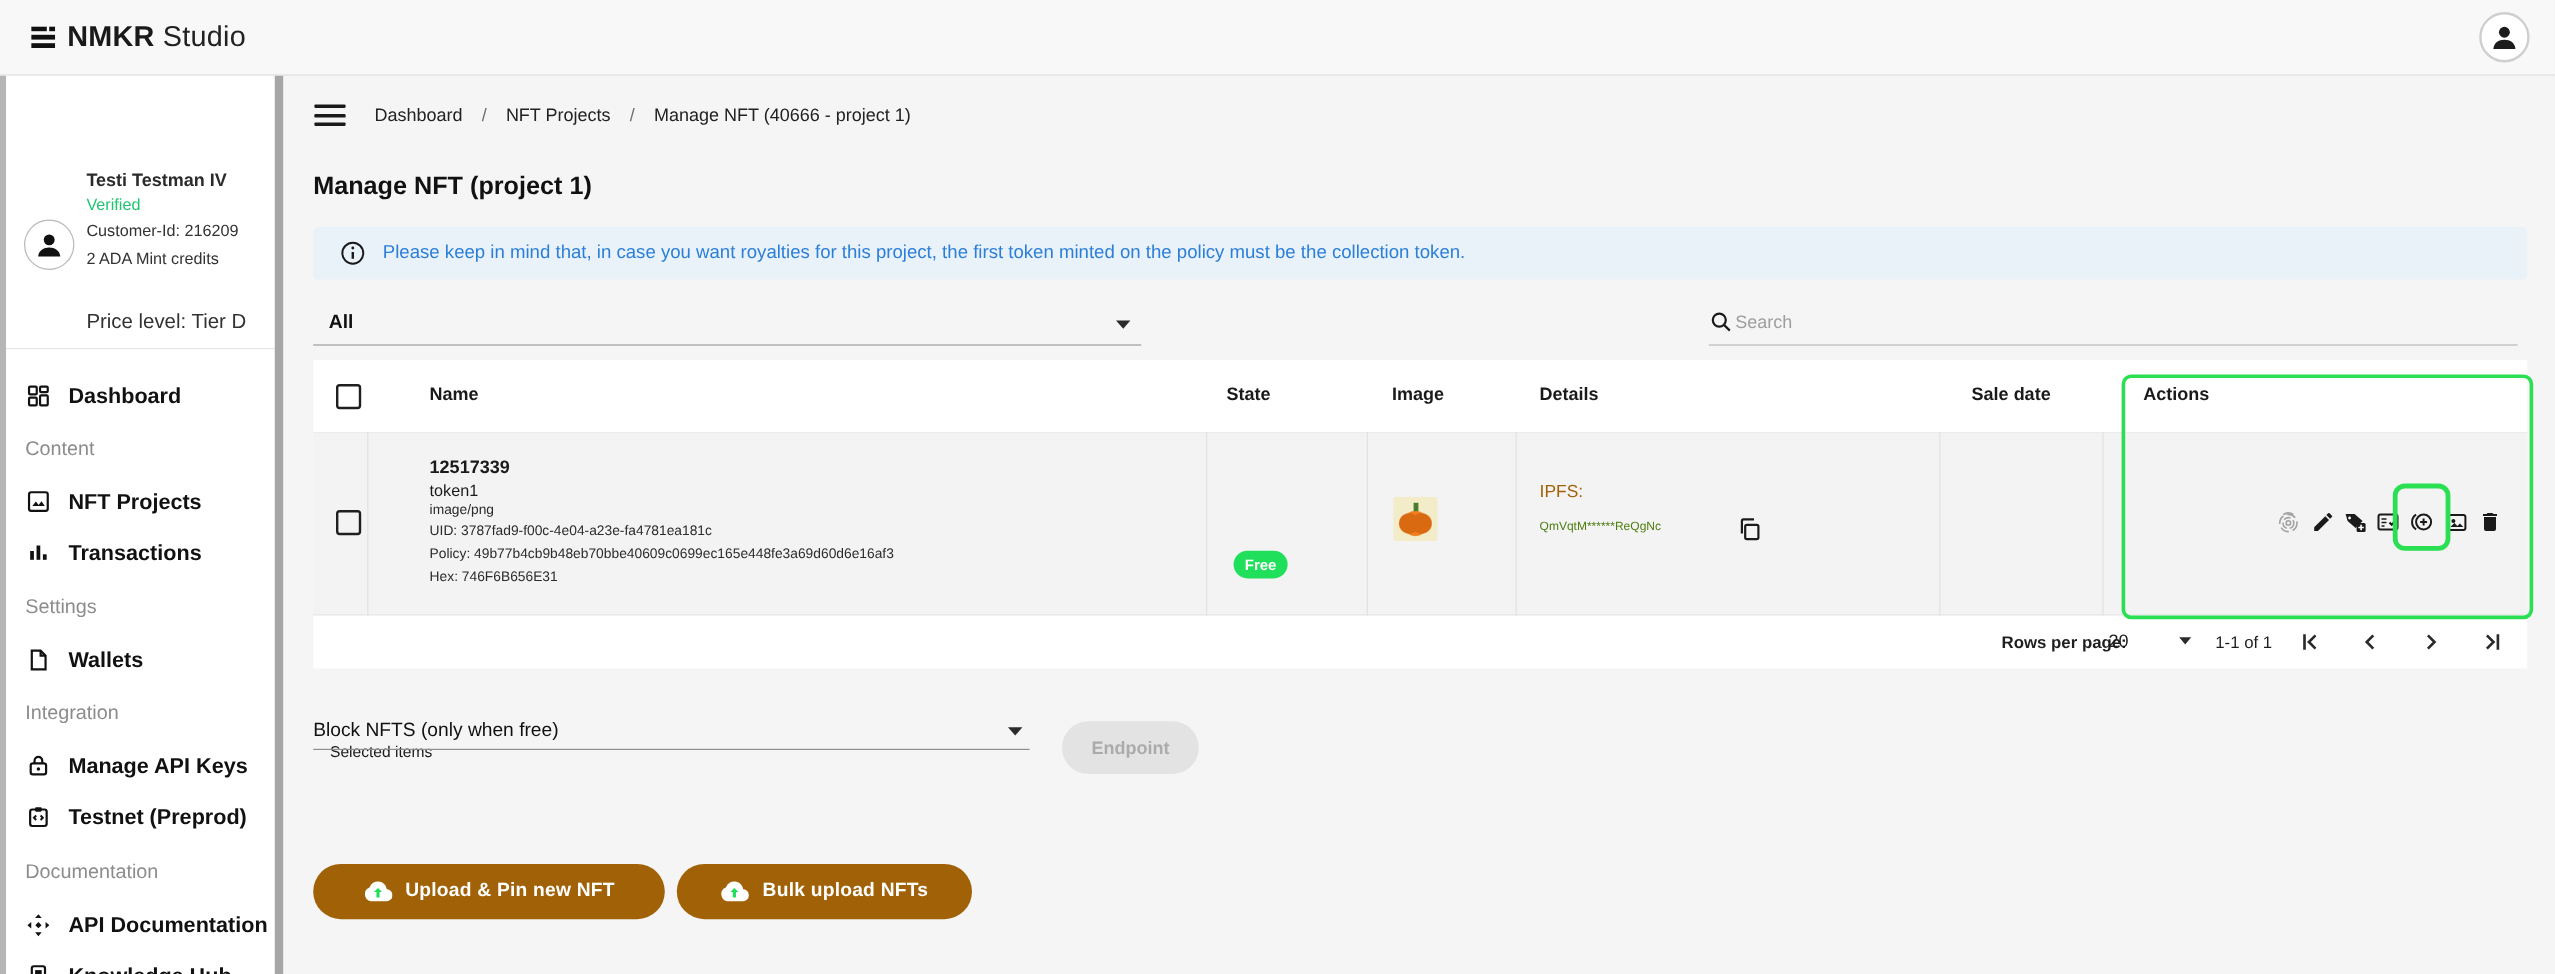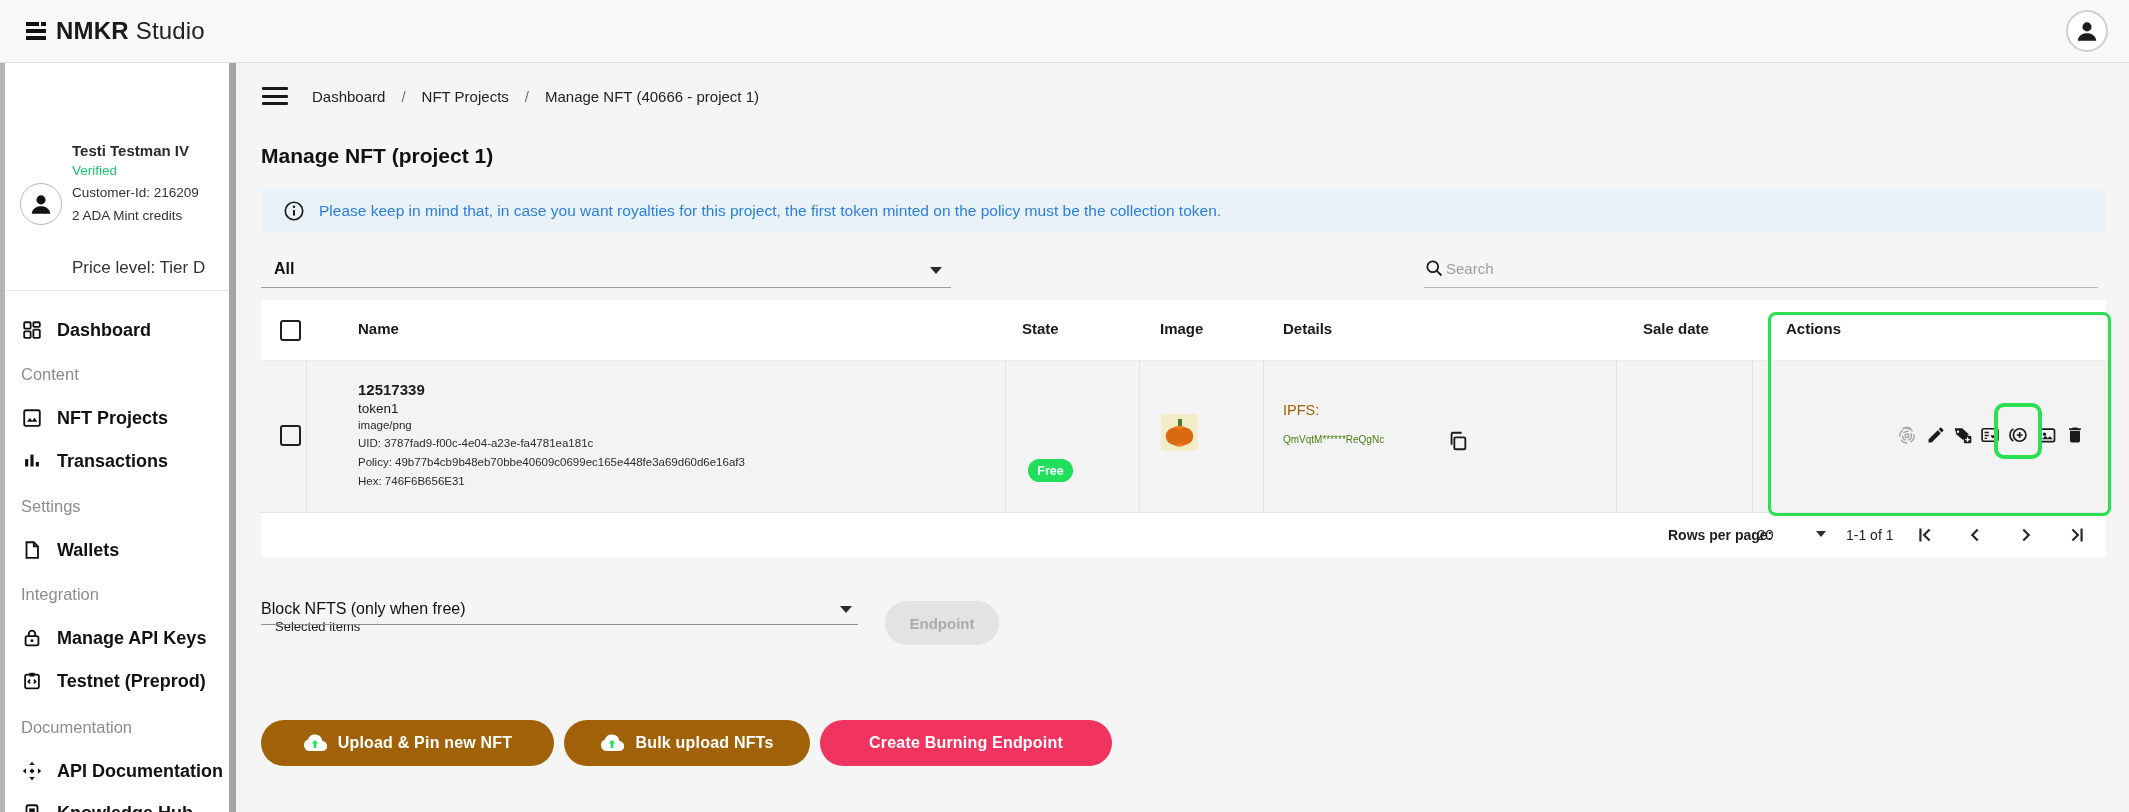--- a/index.html
+++ b/index.html
@@ -412,17 +412,14 @@
   </div>
   <div class="btn btn-green" style="left:564px;width:246px">
     <span>
       <svg width="24" height="24" viewBox="0 0 24 24" fill="#fff">
         <path d="M19.4 10.04A7.5 7.5 0 004.9 8.5 6 6 0 006 20h13a4.5 4.5 0 00.4-9.96z"></path>
         <path d="M12 9l-3.4 3.4h2.1V17h2.6v-4.6h2.1z" fill="#1fdf5b"></path>
       </svg>
     </span>
     <span>Bulk upload NFTs</span>
   </div>
-  <div class="btn btn-pink" style="left:820px;width:292px">
-    <span>Create Burning Endpoint</span>
-  </div>
 
 </div>
 
 </body></html>

